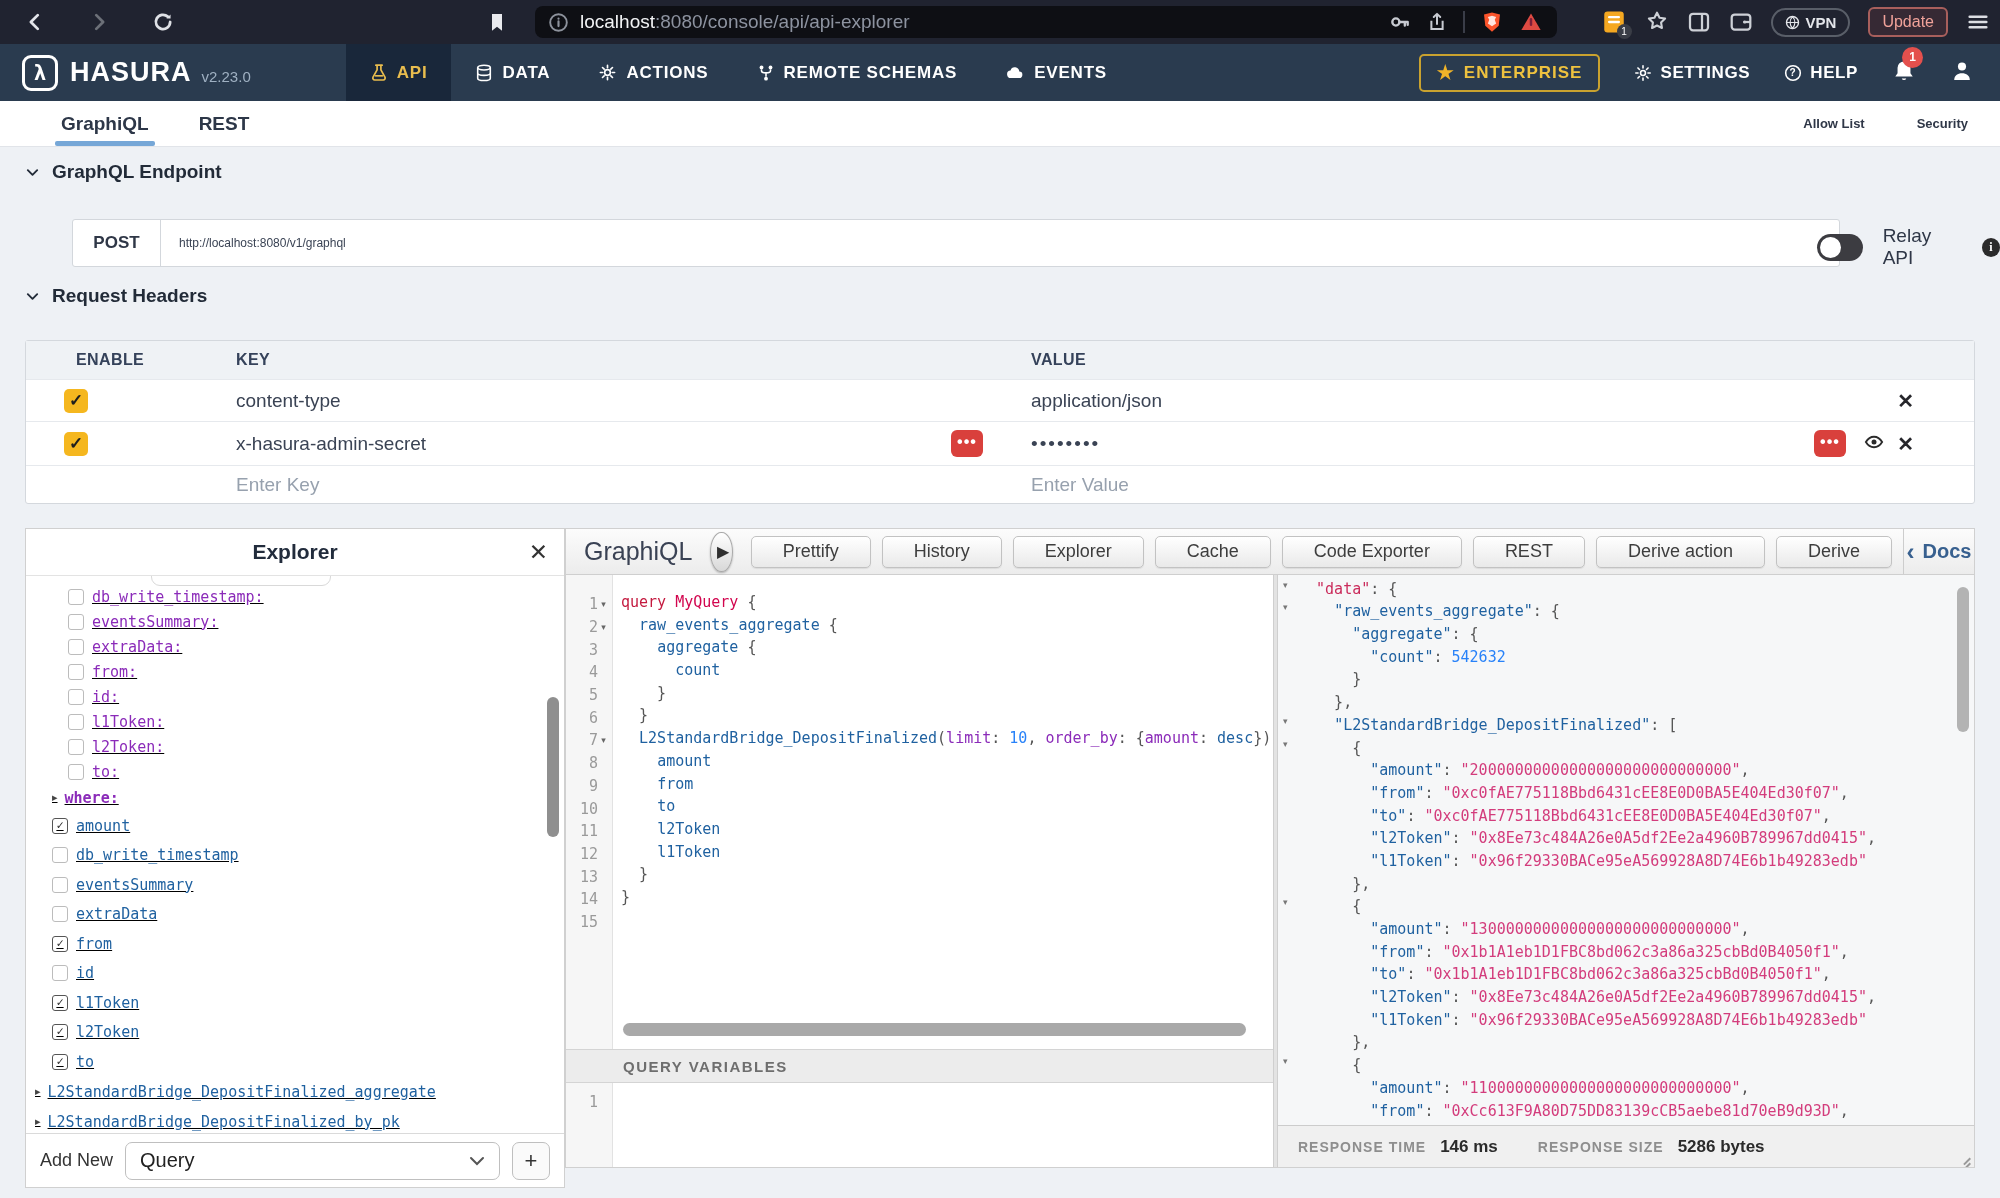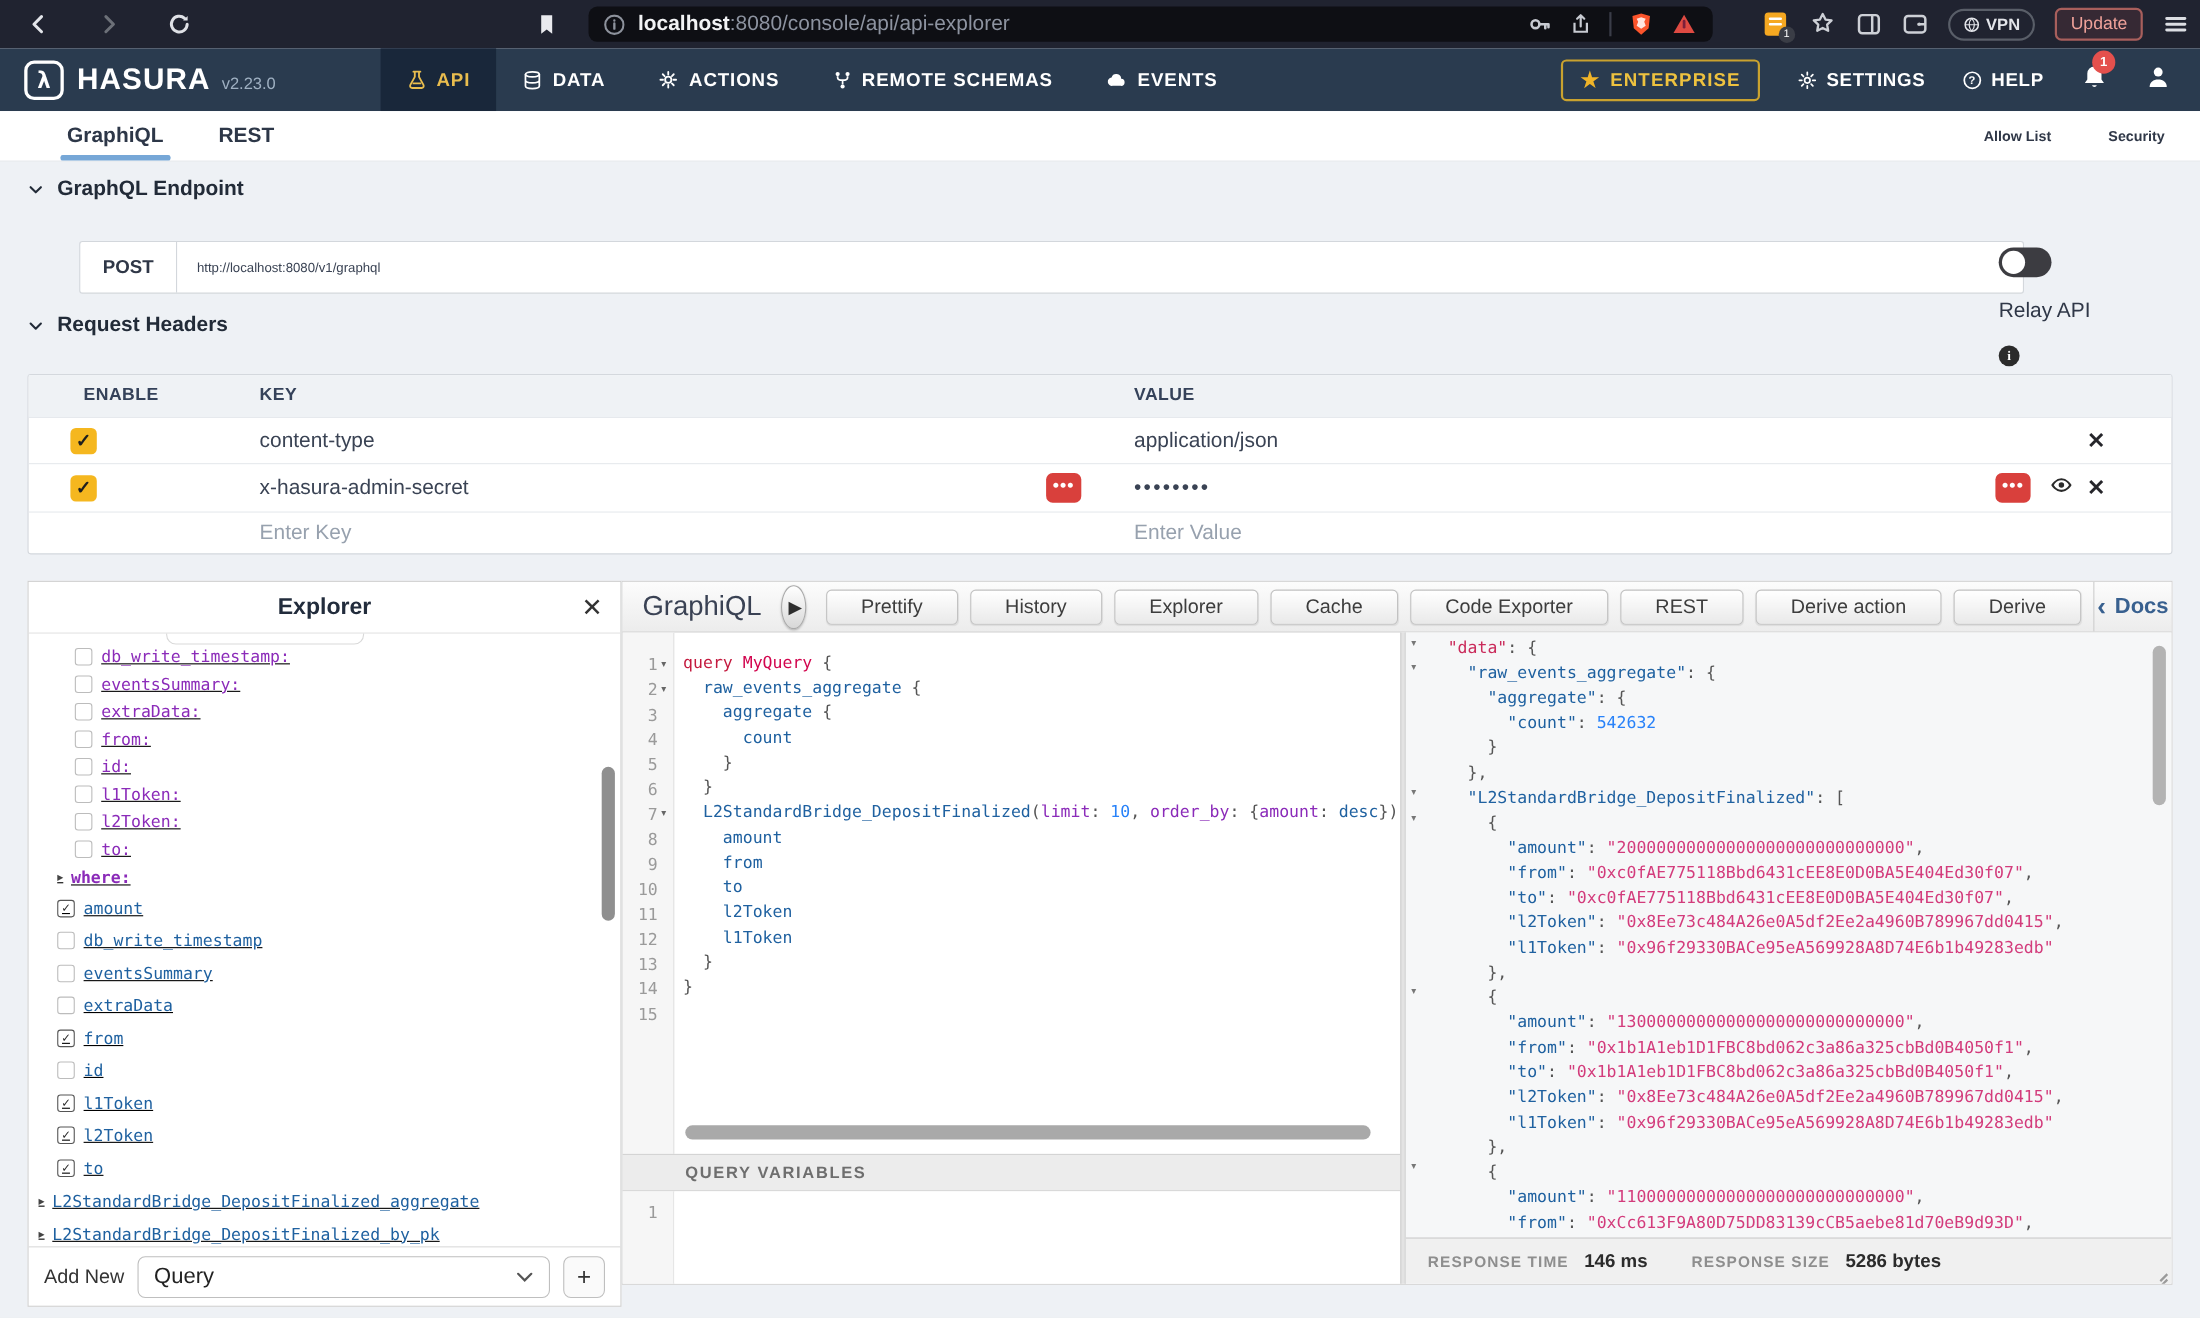--- a/index.html
+++ b/index.html
@@ -8,21 +8,21 @@
             font-family:"Liberation Sans", sans-serif; background:#eef1f5; }
 
   
   #browser-bar { position:absolute; top:0; left:0; width:2000px; height:44px;
                  background:#202330; display:flex; align-items:center; }
   .bicon { display:flex; align-items:center; justify-content:center; }
   #url-bar { position:absolute; left:535px; top:6px; width:1022px; height:32px;
              background:#0e0f14; border-radius:8px; display:flex; align-items:center;
              padding:0 14px; }
   #url-text { font-size:19px; margin-left:12px; white-space:nowrap; }
-  #url-text .host { color:#f2f3f5; font-weight:bold; }
+  #url-text .host { color:#f2f3f5; font-weight:normal; }
   #url-text .path { color:#8d93a0; }
   #url-right { margin-left:auto; display:flex; align-items:center; gap:16px; }
   #browser-right { position:absolute; right:10px; top:0; height:44px; display:flex; align-items:center; gap:18px; }
   .vpn-pill { border:2px solid #595e68; border-radius:15px; height:29px; padding:0 12px;
               display:flex; align-items:center; gap:6px; color:#e3e5ea; font-size:15px; font-weight:bold; }
   .update-btn { border:2px solid #a85f5c; background:rgba(214,93,85,.12); border-radius:6px;
                 height:30px; padding:0 12px; display:flex; align-items:center;
                 color:#f0a29a; font-size:16px; }
   .note-wrap { position:relative; }
   .note-badge { position:absolute; right:-5px; bottom:-4px; background:#3a3d46; color:#fff;
@@ -65,21 +65,21 @@
   
   #content { position:absolute; top:147px; left:0; width:2000px; height:1135px; background:#eef1f5; }
   .section-head { position:absolute; display:flex; align-items:center; gap:12px;
                   font-size:19px; font-weight:bold; color:#222b38; }
 
   #endpoint-row { position:absolute; left:25px; top:72px; width:1768px; height:48px; background:#fff;
                   border:1px solid #d3d7dc; border-radius:3px; display:flex; align-items:stretch;margin-left:47px; }
   #method-box { width:88px; border-right:1px solid #d3d7dc; display:flex; align-items:center;
                 justify-content:center; font-size:17px; font-weight:bold; color:#2f3747; }
   #endpoint-url { flex:1; display:flex; align-items:center; padding-left:18px; font-size:12px; color:#3a4354; }
-  #relay-group { position:absolute; left:1817px; top:78px; display:flex; gap:20px;flex-direction:column; }
+  #relay-group { position:absolute; left:1817px; top:78px; display:flex; align-items:center; gap:20px; }
   .toggle { width:48px; height:27px; border-radius:14px; background:#3c3c41; position:relative; cursor:pointer; }
   .toggle::after { content:""; position:absolute; left:3px; top:3px; width:21px; height:21px;
                    border-radius:50%; background:#fff; }
   #relay-label { font-size:19px; color:#2f3747; }
   .info-dot { width:19px; height:19px; border-radius:50%; background:#2b2b2b; color:#fff; font-size:12px;
               font-weight:bold; text-align:center; line-height:19px; font-family:"Liberation Serif", serif; }
 
   
   #headers-table { position:absolute; left:25px; top:193px; width:1950px; background:#fff;
                    border:1px solid #d4d8dd; border-radius:3px; }

